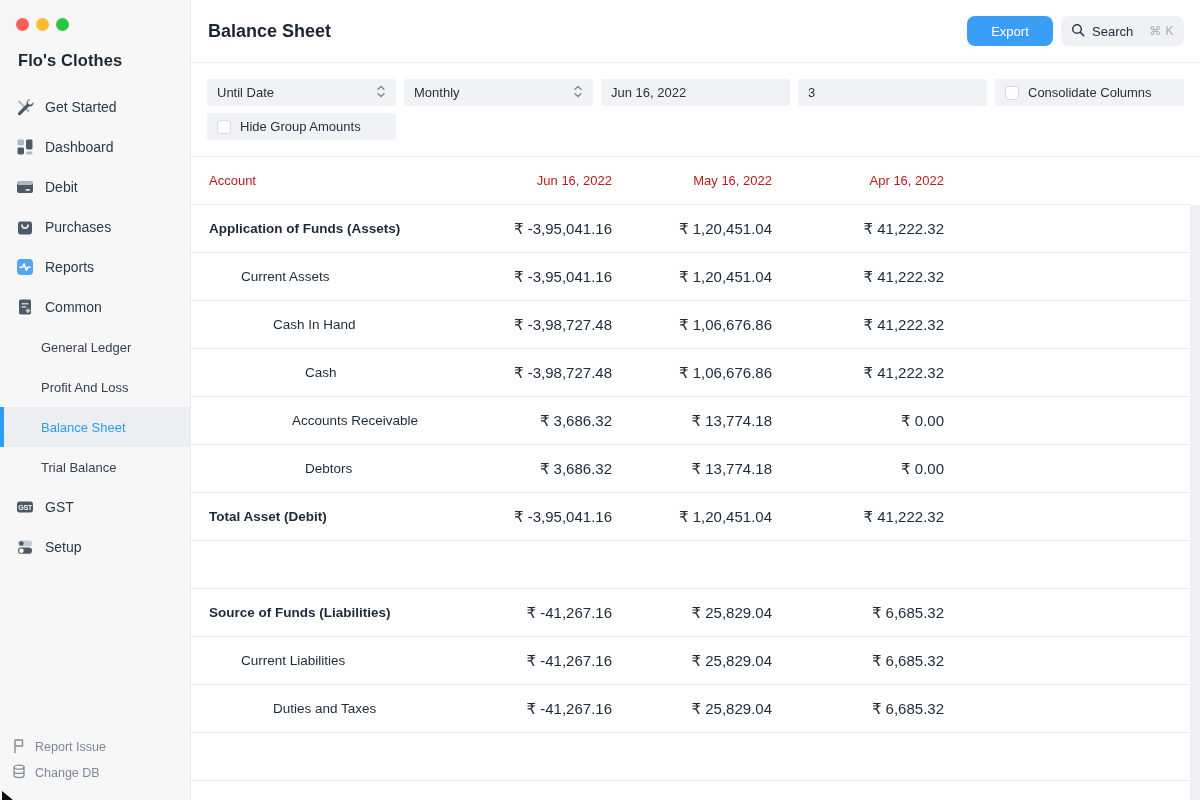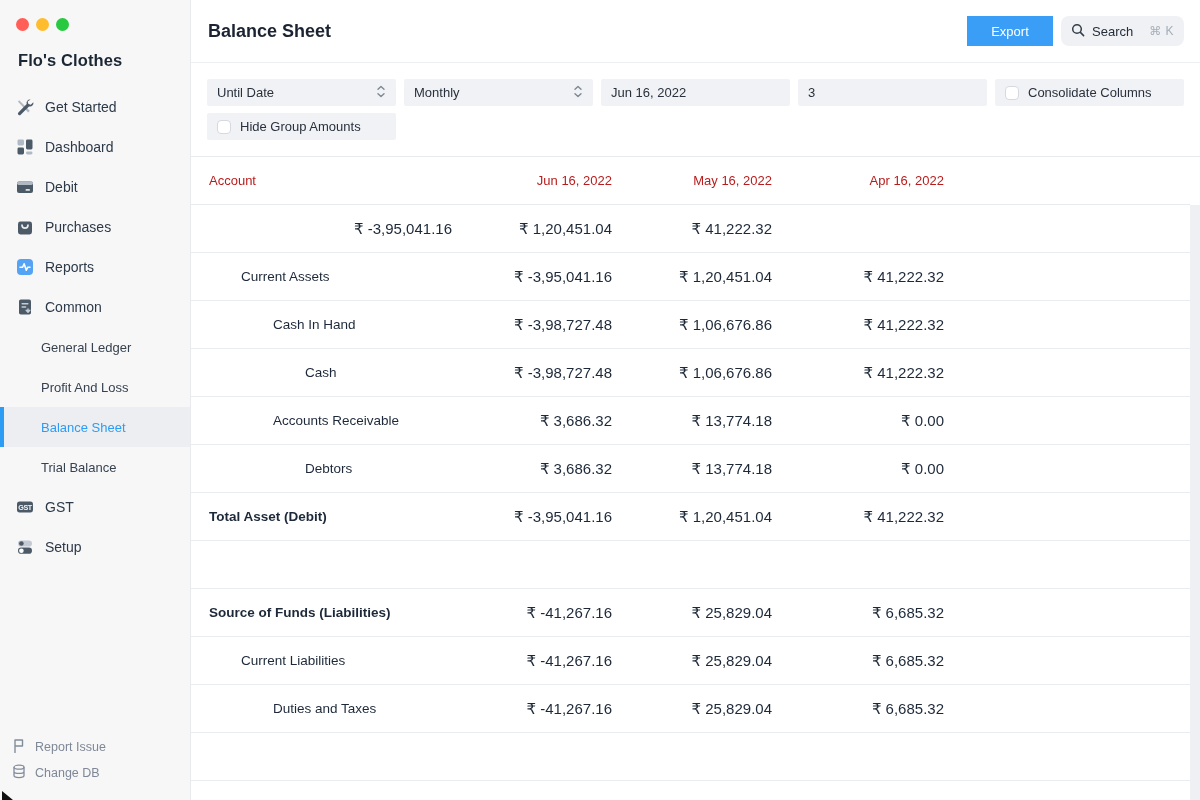--- a/index.html
+++ b/index.html
@@ -37,21 +37,21 @@
 
   
   .main { flex:1; position:relative; background:#fff; }
   .topbar {
     height:63px; display:flex; align-items:center;
     padding:0 16px 0 17px; border-bottom:1px solid #edeff2;
   }
   .page-title { font-size:18px; font-weight:700; color:#1c2433; }
   .topbar-right { margin-left:auto; display:flex; gap:8px; align-items:center; }
   .btn-export {
-    width:86px; height:30px; border:none; border-radius:0;
+    width:86px; height:30px; border:none; border-radius:8px;
     background:#3b9ef6; color:#fff; font-size:13px; font-family:inherit; cursor:pointer;
   }
   .btn-search {
     width:123px; height:30px; border:none; border-radius:8px; background:#f0f1f4;
     display:flex; align-items:center; gap:7px; padding:0 10px; font-family:inherit; cursor:pointer;
   }
   .btn-search .s-label { font-size:13px; color:#242e3a; }
   .btn-search .s-short { margin-left:auto; font-size:12px; color:#a5adb8; letter-spacing:.5px; }
 
   
@@ -276,20 +276,21 @@
   <div class="table">
     <div class="t-grid t-head">
       <div class="acct-h">Account</div>
       <div class="num">Jun 16, 2022</div>
       <div class="num">May 16, 2022</div>
       <div class="num">Apr 16, 2022</div>
       <div></div>
     </div>
     <div id="rows">
         <div class="t-grid t-row bold">
+          <div class="acct" style="padding-left: 18px;">Application of Funds (Assets)</div>
           <div class="num">₹ -3,95,041.16</div>
           <div class="num">₹ 1,20,451.04</div>
           <div class="num">₹ 41,222.32</div>
           <div></div>
         </div>
         <div class="t-grid t-row">
           <div class="acct" style="padding-left: 50px;">Current Assets</div>
           <div class="num">₹ -3,95,041.16</div>
           <div class="num">₹ 1,20,451.04</div>
           <div class="num">₹ 41,222.32</div>
@@ -303,21 +304,21 @@
           <div></div>
         </div>
         <div class="t-grid t-row">
           <div class="acct" style="padding-left: 114px;">Cash</div>
           <div class="num">₹ -3,98,727.48</div>
           <div class="num">₹ 1,06,676.86</div>
           <div class="num">₹ 41,222.32</div>
           <div></div>
         </div>
         <div class="t-grid t-row">
-          <div class="acct" style="padding-left: 82px;">Accounts Receivable</div>
+          <div class="acct" style="padding-left: 82px; margin-left: 19px;">Accounts Receivable</div>
           <div class="num">₹ 3,686.32</div>
           <div class="num">₹ 13,774.18</div>
           <div class="num">₹ 0.00</div>
           <div></div>
         </div>
         <div class="t-grid t-row">
           <div class="acct" style="padding-left: 114px;">Debtors</div>
           <div class="num">₹ 3,686.32</div>
           <div class="num">₹ 13,774.18</div>
           <div class="num">₹ 0.00</div>

